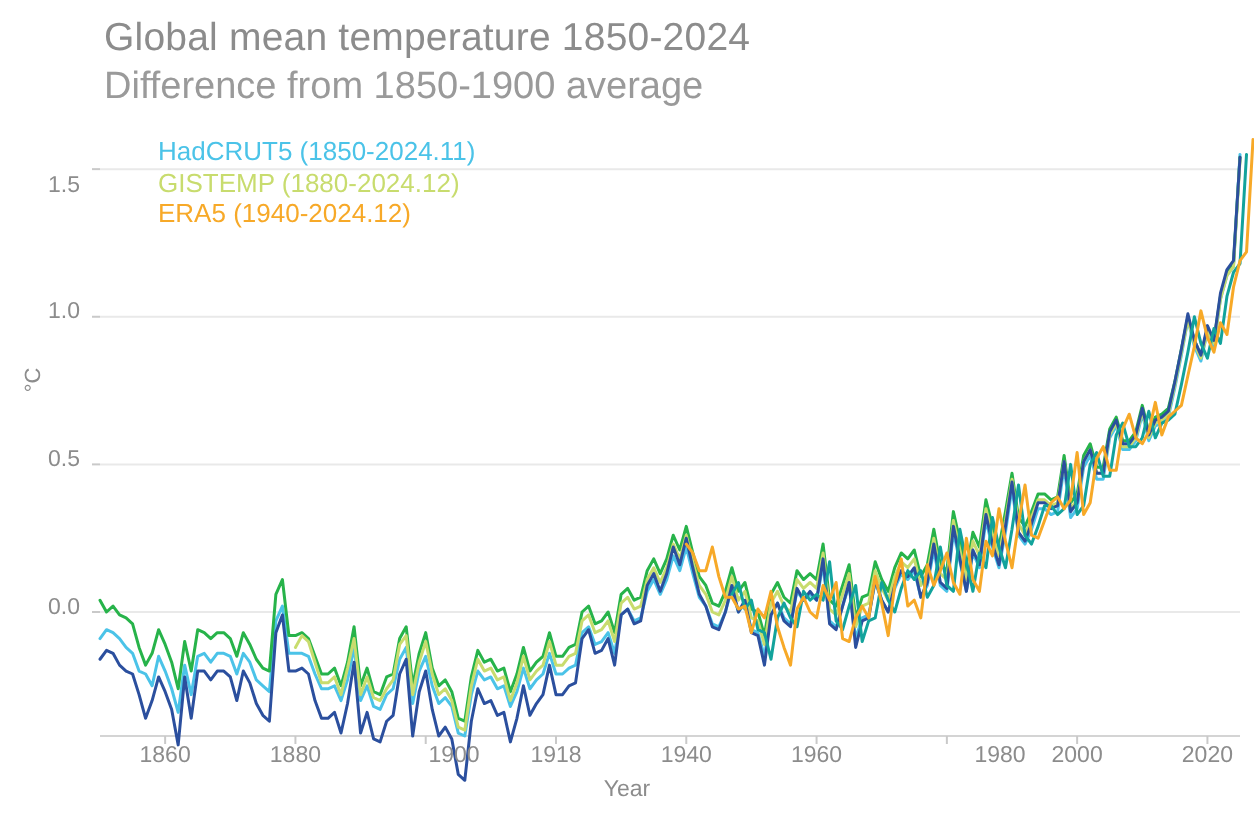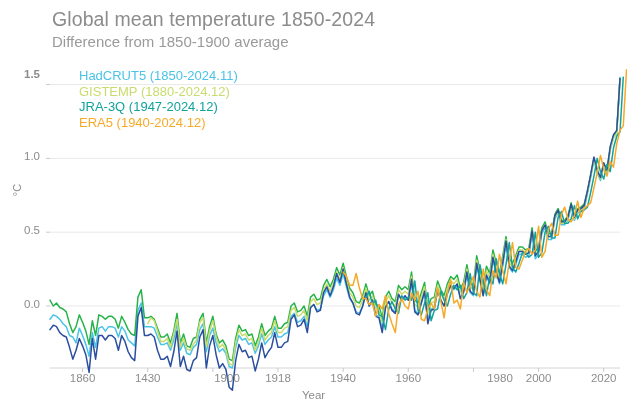--- a/index.html
+++ b/index.html
@@ -27,21 +27,21 @@
     top: 8px;
     font-size: 19.5px;
     color: #8c8c8c;
     letter-spacing: 0.1px;
     white-space: nowrap;
   }
   .subtitle {
     position: absolute;
     left: 52px;
     top: 33px;
-    font-size: 15px;
+    font-size: 19px;
     color: #9a9a9a;
     white-space: nowrap;
   }
   .legend {
     position: absolute;
     left: 79px;
     top: 68px;
     line-height: 15.6px;
   }
   .legend-entry {
@@ -131,37 +131,36 @@
         <polyline points="50.00,329.62 53.26,325.19 56.51,326.67 59.77,332.57 63.03,335.52 66.29,337.00 69.54,347.33 72.80,359.14 76.06,350.29 79.31,338.48 82.57,345.86 85.83,354.71 89.09,372.43 92.34,338.48 95.60,359.14 98.86,335.52 102.11,335.52 105.37,339.95 108.63,335.52 111.89,335.52 115.14,338.48 118.40,350.29 121.66,335.52 124.91,341.43 128.17,351.76 131.43,357.67 134.69,360.62 137.94,316.33 141.20,307.48 144.46,335.52 147.71,335.52 150.97,334.05 154.23,337.00 157.49,350.29 160.74,359.14 164.00,359.14 167.26,356.19 170.51,366.52 173.77,351.76 177.03,331.10 180.29,366.52 183.54,356.19 186.80,369.48 190.06,370.95 193.31,360.62 196.57,357.67 199.83,337.00 203.09,329.62 206.34,368.00 209.60,345.86 212.86,335.52 216.11,354.71 219.37,368.00 222.63,363.57 225.89,369.48 229.14,387.19 232.40,390.14 235.66,360.62 238.91,344.38 242.17,351.76 245.43,350.29 248.69,357.67 251.94,356.19 255.20,370.95 258.46,359.14 261.71,342.90 264.97,357.67 268.23,351.76 271.49,347.33 274.74,332.57 278.00,347.33 281.26,347.33 284.51,342.90 287.77,341.43 291.03,319.29 294.29,314.86 297.54,326.67 300.80,325.19 304.06,319.29 307.31,332.57 310.57,307.48 313.83,304.52 317.09,311.90 320.34,310.43 323.60,292.71 326.86,286.81 330.11,295.67 333.37,286.81 336.63,273.52 339.89,282.38 343.14,269.10 346.40,283.86 349.66,297.14 352.91,303.05 356.17,313.38 359.43,314.86 362.69,306.00 365.94,292.71 369.20,306.00 372.46,300.10 375.71,316.33 378.97,317.81 382.23,332.57 385.49,307.48 388.74,301.57 392.00,310.43 395.26,313.38 398.51,294.19 401.77,300.10 405.03,295.67 408.29,300.10 411.54,279.43 414.80,311.90 418.06,314.86 421.31,303.05 424.57,291.24 427.83,323.71 431.09,310.43 434.34,308.95 437.60,289.76 440.86,300.10 444.11,306.00 447.37,292.71 450.63,285.33 453.89,288.29 457.14,283.86 460.40,298.62 463.66,291.24 466.91,272.05 470.17,291.24 473.43,294.19 476.69,263.19 479.94,279.43 483.20,295.67 486.46,275.00 489.71,282.38 492.97,257.29 496.23,272.05 499.49,282.38 502.74,263.19 506.00,241.05 509.26,266.14 512.51,270.57 515.77,261.71 519.03,251.38 522.29,251.38 525.54,254.33 528.80,252.86 532.06,230.71 535.31,255.81 538.57,251.38 541.83,230.71 545.09,224.81 548.34,236.62 551.60,236.62 554.86,215.95 558.11,210.05 561.37,221.86 564.63,221.86 567.89,217.43 571.14,204.14 574.40,217.43 577.66,210.05 580.91,208.57 584.17,205.62 587.43,190.86 590.69,174.62 593.94,156.90 597.20,170.19 600.46,177.57 603.71,162.81 606.97,170.19 610.23,146.57 613.49,134.76 616.74,130.33 620.00,78.67" fill="none" stroke="#2b4f9e" stroke-width="1.5" stroke-linejoin="round" stroke-linecap="round"></polyline>
         <polyline points="365.94,297.14 369.20,291.24 372.46,304.52 375.71,300.10 378.97,314.86 382.23,316.33 385.49,329.62 388.74,308.95 392.00,301.57 395.26,308.95 398.51,313.38 401.77,295.67 405.03,300.10 408.29,297.14 411.54,300.10 414.80,280.90 418.06,310.43 421.31,314.86 424.57,303.05 427.83,292.71 431.09,320.76 434.34,310.43 437.60,308.95 440.86,291.24 444.11,300.10 447.37,306.00 450.63,294.19 453.89,285.33 457.14,289.76 460.40,285.33 463.66,298.62 466.91,292.71 470.17,273.52 473.43,292.71 476.69,295.67 479.94,264.67 483.20,280.90 486.46,295.67 489.71,276.48 492.97,283.86 496.23,258.76 499.49,273.52 502.74,283.86 506.00,264.67 509.26,242.52 512.51,267.62 515.77,272.05 519.03,263.19 522.29,252.86 525.54,252.86 528.80,257.29 532.06,254.33 535.31,232.19 538.57,257.29 541.83,252.86 545.09,232.19 548.34,226.29 551.60,238.10 554.86,238.10 558.11,217.43 561.37,211.52 564.63,223.33 567.89,223.33 571.14,218.90 574.40,205.62 577.66,218.90 580.91,211.52 584.17,210.05 587.43,207.10 590.69,192.33 593.94,176.10 597.20,158.38 600.46,171.67 603.71,179.05 606.97,164.29 610.23,171.67 613.49,148.05 616.74,136.24 620.00,131.81 623.26,77.19" fill="none" stroke="#12a39c" stroke-width="1.5" stroke-linejoin="round" stroke-linecap="round"></polyline>
         <polyline points="343.14,272.05 346.40,276.48 349.66,285.33 352.91,285.33 356.17,273.52 359.43,288.29 362.69,298.62 365.94,298.62 369.20,304.52 372.46,303.05 375.71,316.33 378.97,304.52 382.23,308.95 385.49,295.67 388.74,313.38 392.00,323.71 395.26,332.57 398.51,304.52 401.77,298.62 405.03,306.00 408.29,308.95 411.54,292.71 414.80,300.10 418.06,291.24 421.31,319.29 424.57,320.76 427.83,308.95 431.09,303.05 434.34,308.95 437.60,288.29 440.86,301.57 444.11,317.81 447.37,292.71 450.63,279.43 453.89,303.05 457.14,300.10 460.40,308.95 463.66,282.38 466.91,292.71 470.17,285.33 473.43,276.48 476.69,291.24 479.94,297.14 483.20,269.10 486.46,289.76 489.71,295.67 492.97,270.57 496.23,277.95 499.49,254.33 502.74,270.57 506.00,283.86 509.26,261.71 512.51,242.52 515.77,267.62 519.03,269.10 522.29,260.24 525.54,251.38 528.80,248.43 532.06,254.33 535.31,249.90 538.57,226.29 541.83,257.29 545.09,251.38 548.34,229.24 551.60,223.33 554.86,235.14 558.11,235.14 561.37,214.48 564.63,207.10 567.89,218.90 571.14,221.86 574.40,215.95 577.66,201.19 580.91,217.43 584.17,208.57 587.43,205.62 590.69,202.67 593.94,187.90 597.20,173.14 600.46,155.43 603.71,168.71 606.97,176.10 610.23,161.33 613.49,167.24 616.74,143.62 620.00,130.33 623.26,125.90 626.51,69.81" fill="none" stroke="#f7a928" stroke-width="1.5" stroke-linejoin="round" stroke-linecap="round"></polyline>
       </g>
   </svg>
 
   <div id="ytick-labels">
       <div class="ytick" style="left: 10px; top: 298px;">0.0</div>
       <div class="ytick" style="left: 10px; top: 224.19px;">0.5</div>
       <div class="ytick" style="left: 10px; top: 150.381px;">1.0</div>
-      <div class="ytick" style="left: 10px; top: 68px; font-weight: bold;">1.5</div>
+      <div class="ytick" style="left: 10px; top: 87px;">1.5</div>
     </div>
   <div id="xtick-labels">
       <div class="xtick" style="left: 59.5714px;">1860</div>
-      <div class="xtick" style="left: 124.714px;">1430</div>
+      <div class="xtick" style="left: 124.714px;">1880</div>
       <div class="xtick" style="left: 204px; text-align: center;">1900</div>
       <div class="xtick" style="left: 255px;">1918</div>
       <div class="xtick" style="left: 320.143px;">1940</div>
       <div class="xtick" style="left: 385.286px;">1960</div>
       <div class="xtick" style="left: 477px;">1980</div>
       <div class="xtick" style="left: 515.571px;">2000</div>
       <div class="xtick" style="left: 580.714px;">2020</div>
     </div>
 
   <div class="ylabel">°C</div>
   <div class="xlabel">Year</div>
 
   <div class="legend" id="legend">
       <span class="legend-entry" style="color: rgb(75, 195, 232);">HadCRUT5 (1850-2024.11)</span>
       <span class="legend-entry" style="color: rgb(200, 220, 110);">GISTEMP (1880-2024.12)</span>
-      <span class="legend-entry" style="color: rgb(18, 163, 156);">JRA-3Q (1947-2024.12)</span>
       <span class="legend-entry" style="color: rgb(247, 169, 40);">ERA5 (1940-2024.12)</span>
     </div>
 
 </div>
 
 </body></html>

